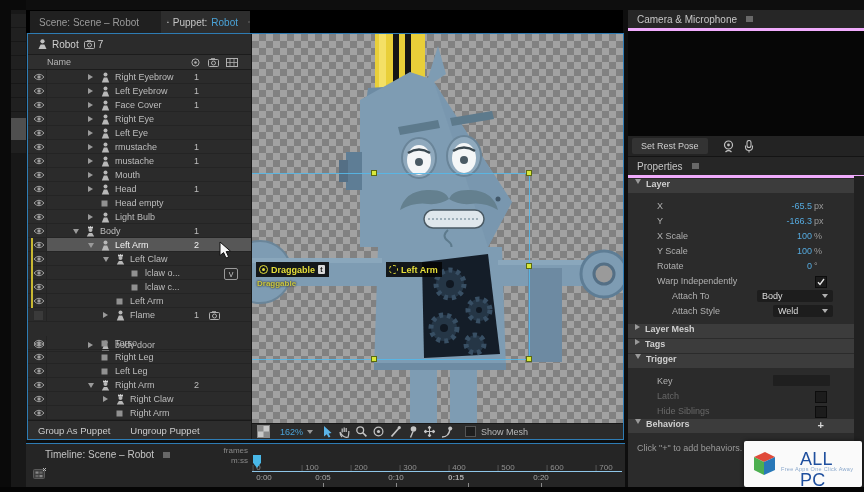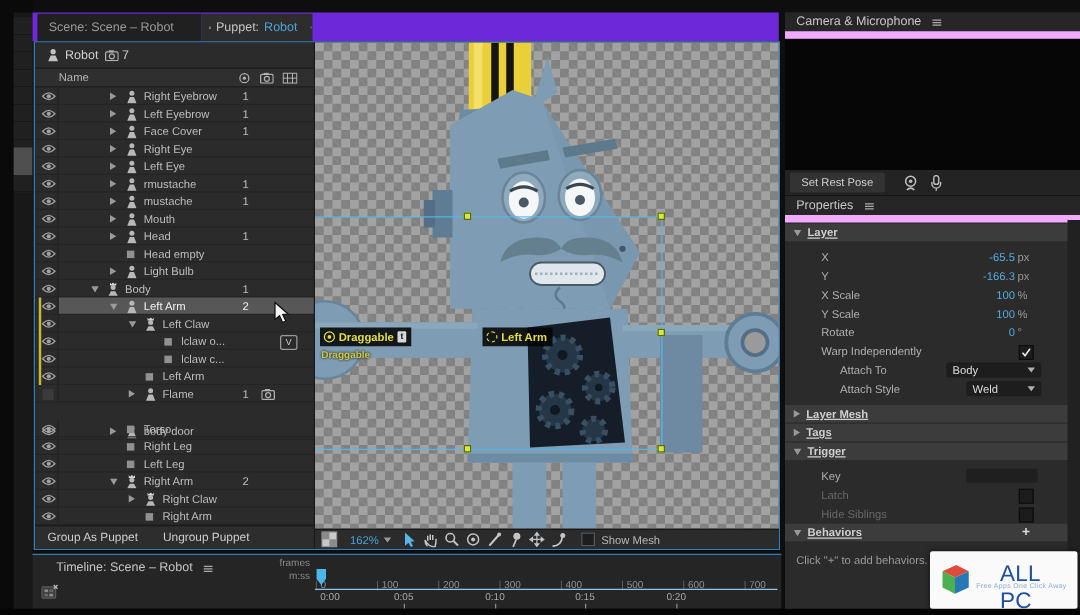--- a/index.html
+++ b/index.html
@@ -7,21 +7,21 @@
        font-family:"Liberation Sans","DejaVu Sans",sans-serif;color:#c8c8c8;-webkit-font-smoothing:antialiased;}
   .abs{position:absolute;}
   
   #left-strip{left:0;top:0;width:26px;height:492px;background:#0a0a0a;}
   #left-strip .inner{position:absolute;left:11px;top:10px;width:15px;height:482px;background:#181818;}
   #left-strip .segs{position:absolute;left:0;top:4px;width:15px;height:140px;
      background:repeating-linear-gradient(to bottom,#202020 0 13px,#171717 13px 14px);}
   #left-strip .hl{position:absolute;left:0;top:108px;width:15px;height:22px;background:#4f4f4f;}
   
   #puppet-group{left:26px;top:10px;width:597px;height:430px;background:#161616;}
-  #tabbar{position:absolute;left:0;top:0;width:597px;height:23px;background:#6d28d9;}
+  #tabbar{position:absolute;left:0;top:0;width:597px;height:23px;background:#000000;}
   .tab{position:absolute;top:1px;height:22px;display:flex;align-items:center;font-size:10px;}
   #tab-scene{left:4px;width:131px;background:#202020;color:#9a9a9a;padding-left:9px;box-sizing:border-box;}
   #tab-puppet{left:135px;width:89px;background:#2d2d2d;color:#c4c4c4;padding-left:6px;box-sizing:border-box;gap:4px;}
   #tab-puppet .pname{color:#4aa3d8;}
   #group-content{position:absolute;left:1px;top:23px;width:595px;height:405px;border:1px solid #2e7cb4;background:#2b2b2b;}
   
   #layer-panel{position:absolute;left:0;top:0;width:224px;height:405px;background:#2b2b2b;border-right:1px solid #191919;box-sizing:border-box;}
   #root-row{position:absolute;left:0;top:0;width:100%;height:20px;display:flex;align-items:center;gap:5px;padding-left:10px;box-sizing:border-box;font-size:10px;color:#cfcfcf;}
   #col-header{position:absolute;left:0;top:20px;width:100%;height:16px;background:#2f2f2f;border-top:1px solid #1c1c1c;border-bottom:1px solid #1c1c1c;box-sizing:border-box;font-size:9px;color:#b5b5b5;}
   #col-header .nm{position:absolute;left:19px;top:2px;}
@@ -60,25 +60,25 @@
      text-shadow:0 0 2px #222,0 0 2px #222;}
   
   #vp-toolbar{position:absolute;left:224px;top:389px;width:371px;height:16px;background:#2b2b2b;border-top:1px solid #181818;box-sizing:border-box;display:flex;align-items:center;font-size:9px;}
   #vp-toolbar .zoomtxt{color:#4aa3d8;margin-left:10px;}
   #vp-toolbar .caret{width:0;height:0;border-top:4px solid #9a9a9a;border-left:3px solid transparent;border-right:3px solid transparent;margin-left:4px;}
   .toolbtn{width:17px;height:15px;display:flex;align-items:center;justify-content:center;}
   #show-mesh-box{width:9px;height:9px;background:#1e1e1e;border:1px solid #555;margin-left:10px;}
   #show-mesh-lbl{color:#b8b8b8;margin-left:5px;}
   
   #right-col{left:628px;top:10px;width:236px;height:482px;background:#2b2b2b;}
-  .pnl-header{position:relative;height:21px;background:#262626;border-bottom:6px solid #f0abfc;display:flex;align-items:center;font-size:10px;color:#c6c6c6;padding-left:9px;box-sizing:border-box;gap:8px;}
+  .pnl-header{position:relative;height:21px;background:#262626;border-bottom:3px solid #f0abfc;display:flex;align-items:center;font-size:10px;color:#c6c6c6;padding-left:9px;box-sizing:border-box;gap:8px;}
   #cam-preview{height:105px;background:#060606;}
   #cam-bar{height:20px;background:#232323;display:flex;align-items:center;border-bottom:1px solid #141414;}
   #set-rest-pose{height:16px;margin-left:4px;padding:0 9px;background:#333333;border-radius:2px;display:flex;align-items:center;font-size:9px;color:#cfcfcf;}
-  .secbar{position:relative;height:14px;background:#3c3c3c;margin-top:1px;display:flex;align-items:center;gap:5px;padding-left:7px;font-size:9px;font-weight:bold;color:#cfcfcf;text-decoration:underline;}
+  .secbar{position:relative;height:14px;background:#3c3c3c;margin-top:1px;display:flex;align-items:flex-start;gap:5px;padding-left:7px;font-size:9px;font-weight:bold;color:#cfcfcf;}
   .secbar .plus{position:absolute;right:40px;color:#d8d8d8;font-size:11px;font-weight:bold;}
   .prow{position:relative;height:15px;font-size:9px;color:#b0b0b0;}
   .prow .lbl{position:absolute;left:29px;top:3px;}
   .prow .lbl.ind{left:44px;}
   .prow .lbl.dis{color:#686868;}
   .prow .val{position:absolute;right:52px;top:3px;color:#55aadf;}
   .prow .unit{position:absolute;left:186px;top:3px;color:#9a9a9a;}
   .checkbox{position:absolute;left:187px;top:3px;width:10px;height:10px;background:#1c1c1c;border:1px solid #0d0d0d;display:flex;align-items:center;justify-content:center;}
   .dropdown{position:absolute;top:1.5px;height:12px;background:#1d1d1d;border-radius:2px;display:flex;align-items:center;justify-content:space-between;padding:0 5px;color:#dcdcdc;font-size:9px;}
   .dropdown .dcaret{width:0;height:0;border-top:4px solid #b0b0b0;border-left:3.5px solid transparent;border-right:3.5px solid transparent;margin-left:7px;}
@@ -944,21 +944,21 @@
         <span class="ftick" style="left: 373px;"><span class="bar">|</span> 300</span>
         <span class="ftick" style="left: 422px;"><span class="bar">|</span> 400</span>
         <span class="ftick" style="left: 471px;"><span class="bar">|</span> 500</span>
         <span class="ftick" style="left: 520px;"><span class="bar">|</span> 600</span>
         <span class="ftick" style="left: 569px;"><span class="bar">|</span> 700</span>
         <span class="mtick" style="left: 218px;">0:00</span>
         <span class="mtick" style="left: 277px;">0:05</span>
         <span class="mmark" style="left: 297px;"></span>
         <span class="mtick" style="left: 350px;">0:10</span>
         <span class="mmark" style="left: 370px;"></span>
-        <span class="mtick" style="left: 422px;">0:15</span>
+        <span class="mtick" style="left: 410px; font-weight: bold;">0:15</span>
         <span class="mmark" style="left: 442px;"></span>
         <span class="mtick" style="left: 495px;">0:20</span>
         <span class="mmark" style="left: 515px;"></span>
       </div>
     <div id="ruler-line"></div>
     <div id="playhead"></div>
   </div>
 
   <svg class="abs" id="cursor" width="13" height="19" viewBox="0 0 13 19">
     <path d="M1 1 L1 14.5 L4.6 11.6 L7 17 L9.6 15.8 L7.2 10.6 L11.5 10.2 Z" fill="#f5f5f5" stroke="#111" stroke-width="1"></path>

